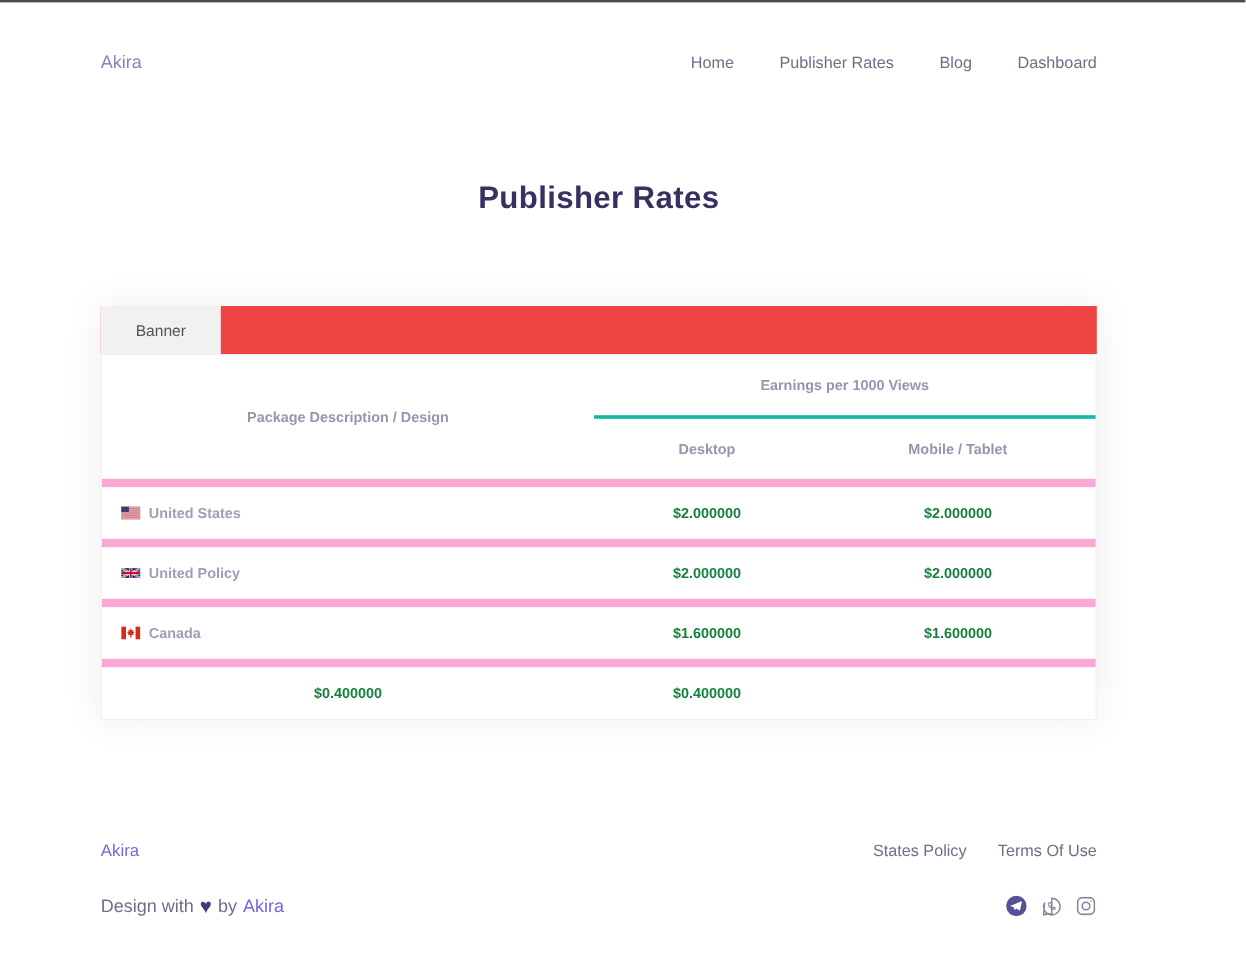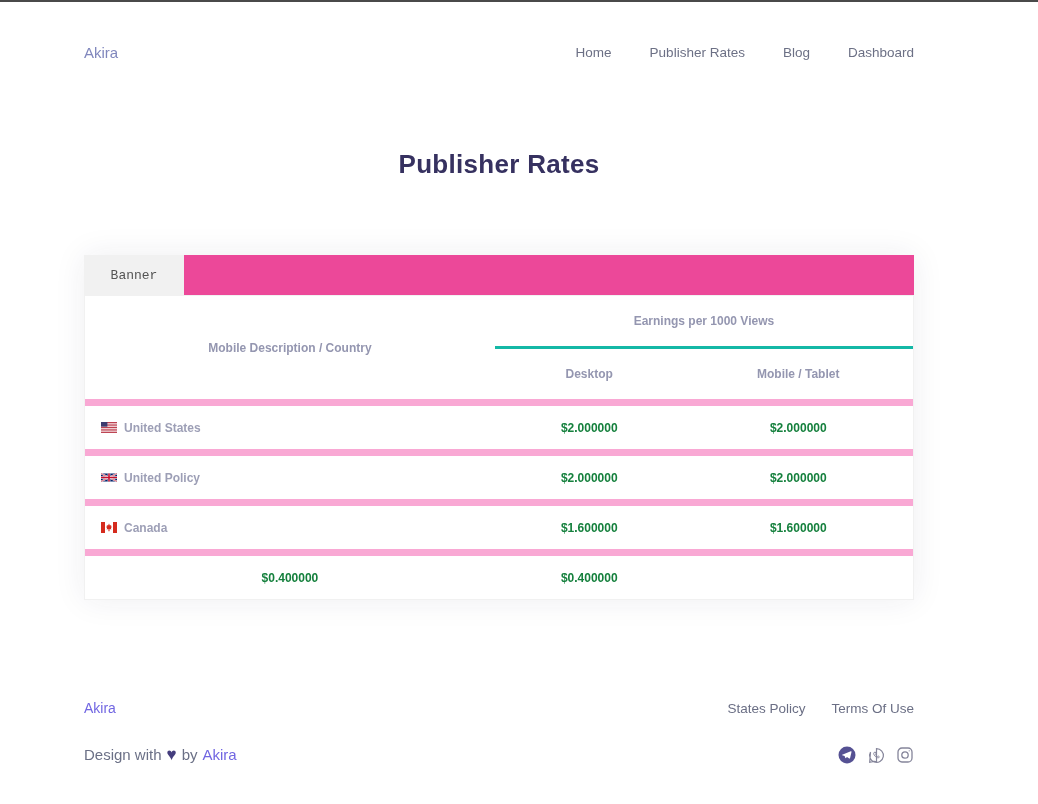--- a/index.html
+++ b/index.html
@@ -13,21 +13,21 @@
   .brand { font-size:15px; color:#8087bd; text-decoration:none; cursor:pointer; }
   .nav-links { display:flex; gap:38px;padding-left:48px; }
   .nav-link { font-size:13.5px; color:#6c7085; text-decoration:none; cursor:pointer; }
 
   
   .page-title { margin-top:88px; text-align:center; font-size:26px; font-weight:700;
     color:#363160; letter-spacing:.3px; }
 
   
   .card { margin-top:75px; background:#fff; box-shadow:0 0 30px rgba(40,40,80,0.08); }
-  .tabs-bar { display:flex; height:40px; background:#ec4899;font-family:Liberation Mono, monospace; }
+  .tabs-bar { display:flex; height:40px; background:#ef4444; }
   .tab { width:100px; height:40px; background:#f1f1f1; color:#545454; font-size:13px;
     display:flex; align-items:center; justify-content:center; cursor:pointer; }
   .panel { background:#fff; border:1px solid #f1f1f1; }
 
   .thead { display:grid; grid-template-columns:49.5% 50.5%; height:103px;
     color:#9496b0; font-size:12px; font-weight:700; }
   .th-package { display:flex; align-items:center; justify-content:center; }
   .th-group { display:flex; flex-direction:column; }
   .th-group-top { height:53px; display:flex; align-items:center; justify-content:center;
     border-bottom:3px solid #14b8a6; }
@@ -40,21 +40,21 @@
   .flag { width:16px; height:11px; margin-right:7px; display:inline-flex; flex:0 0 16px; }
   .flag svg { display:block; }
   .td-val { text-align:center; color:#15803d; }
 
   
   .footer { margin-top:100px; }
   .footer-row1 { display:flex; justify-content:space-between; align-items:center; }
   .footer-brand { font-size:14px; color:#7166e2; text-decoration:none; cursor:pointer; }
   .footer-links { display:flex; gap:26px; }
   .footer-link { font-size:13.5px; color:#6b6f85; text-decoration:none; cursor:pointer; }
-  .footer-row2 { display:flex; justify-content:space-between; align-items:flex-start; margin-top:30px; }
+  .footer-row2 { display:flex; justify-content:space-between; align-items:center; margin-top:30px; }
   .credit { font-size:15px; color:#6b7086; display:flex; align-items:center; gap:5px; }
   .heart { color:#443d7d; font-size:17px; line-height:1; }
   .credit-brand { color:#7166e2; text-decoration:none; cursor:pointer; }
   .social { display:flex; gap:11px; align-items:center; }
   .social-btn { width:18px; height:18px; display:flex; align-items:center; justify-content:center; cursor:pointer; }
 </style>
 </head>
 <body>
 
 <div class="topline"></div>
@@ -74,21 +74,21 @@
   <h1 class="page-title">Publisher Rates</h1>
 
   <div class="card">
     <div class="tabs-bar">
       <div class="tab">Banner</div>
     </div>
 
     <div class="panel">
 
       <div class="thead">
-        <div class="th-package">Mobile Description / Country</div>
+        <div class="th-package">Package Description / Design</div>
         <div class="th-group">
           <div class="th-group-top">Earnings per 1000 Views</div>
           <div class="th-group-bottom">
             <div class="th-sub">Desktop</div>
             <div class="th-sub">Mobile / Tablet</div>
           </div>
         </div>
       </div>
 
       <div class="trow">

